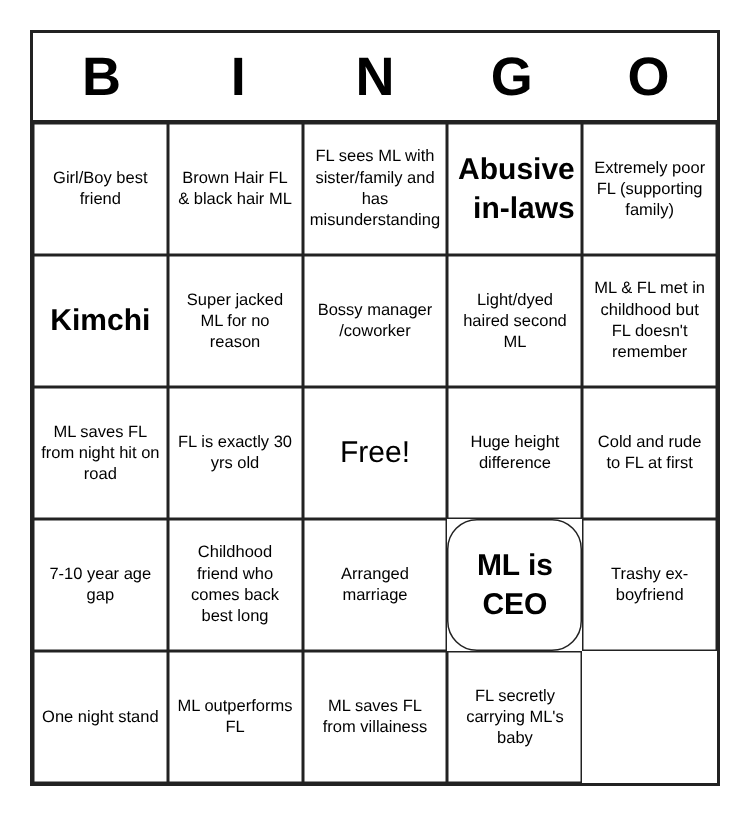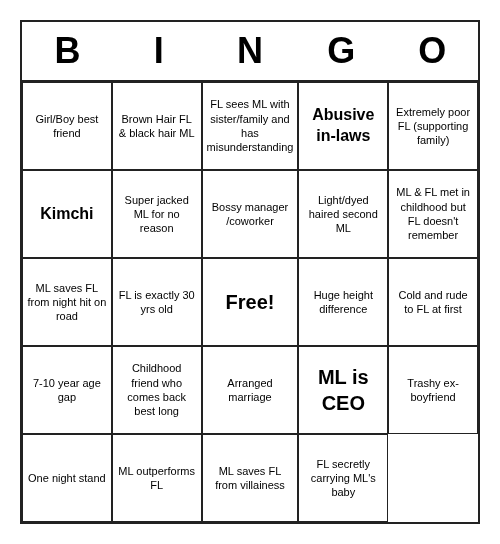--- a/index.html
+++ b/index.html
@@ -39,29 +39,31 @@
       text-align: center;
       font-size: 11px;
       line-height: 1.3;
       min-height: 88px;
       display: flex;
       align-items: center;
       justify-content: center;
     }
     .bingo-cell.free {
       font-size: 20px;
-      font-weight: bold;
+      font-weight: normal;
     }
     .bingo-cell.large-text {
-      font-size: 16px;
+      font-size: 20px;
       font-weight: bold;
+      text-align: right;
     }
     .bingo-cell.extra-large {
       font-size: 20px;
       font-weight: bold;
+      border-radius: 20px;
     }
   </style>
 </head>
 <body>
 
 <div class="bingo-card">
   <div class="bingo-header">
   <div class="bingo-header-letter">B</div>
       <div class="bingo-header-letter">I</div>
       <div class="bingo-header-letter">N</div>

